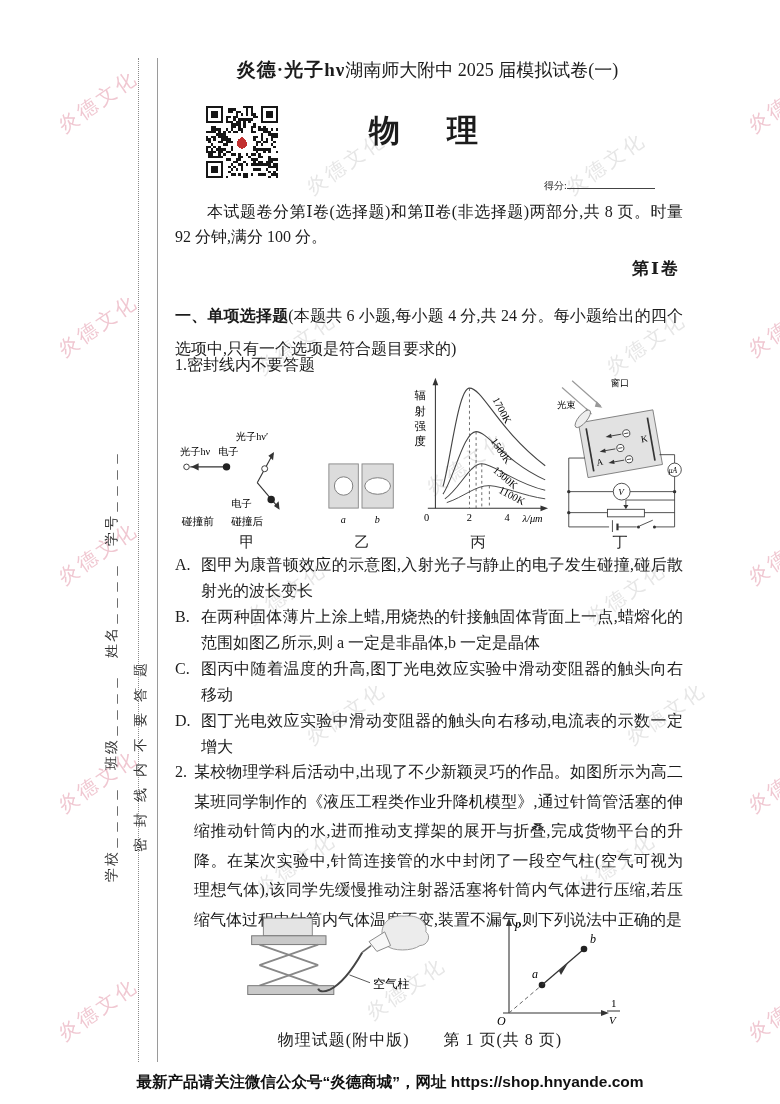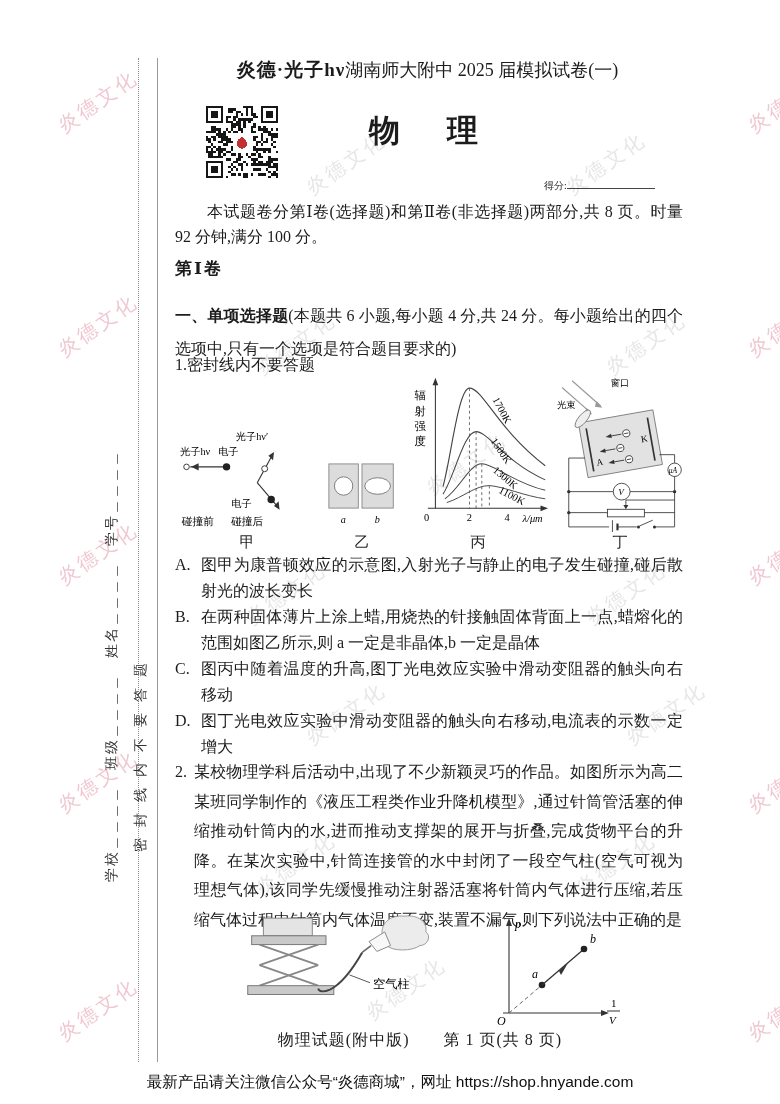--- a/index.html
+++ b/index.html
@@ -27,38 +27,38 @@
   .wm.gray{color:#c9c9c9;opacity:.45;}
   
   .content{z-index:1;}
   .header{left:175px;top:57px;width:505px;text-align:center;font-size:18px;white-space:nowrap;}
   .header .brand{font-weight:700;font-size:19px;letter-spacing:1px;}
   .qr{left:206px;top:106px;width:72px;height:72px;}
   .subject{left:175px;top:110px;width:505px;text-align:center;font-size:31px;font-weight:700;letter-spacing:8px;}
   .score{left:544px;top:174px;font-size:10px;}
   .score-blank{display:inline-block;width:88px;height:14px;border-bottom:1px solid #444;}
   .intro{left:175px;top:199px;width:508px;font-size:16px;line-height:25px;text-indent:2em;text-align:justify;}
-  .part1{left:175px;top:257px;width:505px;text-align:left;font-size:17px;font-weight:700;letter-spacing:2px;}
+  .part1{left:175px;top:257px;width:505px;text-align:right;font-size:17px;font-weight:700;letter-spacing:2px;}
   .sec-heading{left:175px;top:299px;width:508px;font-size:16px;line-height:33px;text-align:justify;}
   .sec-heading .b{font-weight:700;}
   .q1-stem{left:175px;top:355px;width:508px;font-size:16px;}
   .figrow{left:177px;top:374px;width:506px;height:178px;display:flex;align-items:flex-end;gap:8px;}
   .fig{display:flex;flex-direction:column;align-items:center;}
   .fig .cap{font-size:15px;margin-top:1px;color:#222;}
   .options{left:175px;top:552px;width:508px;font-size:16px;line-height:26px;}
   .opt{display:flex;text-align:justify;}
   .opt-label{width:26px;flex:none;}
   .opt-text{flex:1;}
   .q2{left:175px;top:757px;width:508px;font-size:16px;line-height:29.5px;display:flex;text-align:justify;}
   .q2-num{width:19px;flex:none;}
   .q2-text{flex:1;}
   .q2figs{left:236px;top:912px;display:flex;align-items:flex-end;gap:26px;}
   .footer{left:30px;top:1030px;width:780px;text-align:center;font-size:16px;letter-spacing:1px;}
   .bottom-bar{left:0;top:1072px;width:780px;text-align:center;
-    font-family:"Liberation Sans","DejaVu Sans",sans-serif;font-weight:400;font-size:15.5px;color:#101010;}
+    font-family:"Liberation Sans","DejaVu Sans",sans-serif;font-weight:700;font-size:15.5px;color:#101010;}
   svg text{font-family:"Liberation Serif","DejaVu Serif",serif;}
 </style>
 </head>
 <body>
 
 <div>
   <span class="wm pink" style="left:52px;top:88px;">炎德文化</span>
   <span class="wm pink" style="left:52px;top:312px;">炎德文化</span>
   <span class="wm pink" style="left:52px;top:540px;">炎德文化</span>
   <span class="wm pink" style="left:52px;top:768px;">炎德文化</span>

